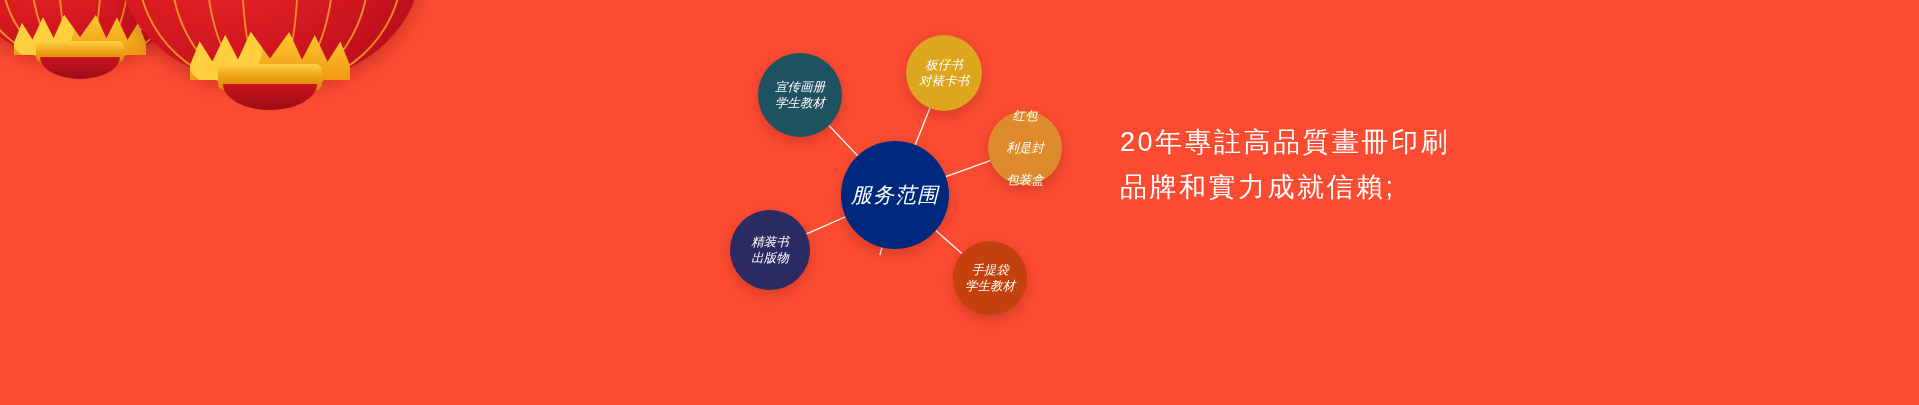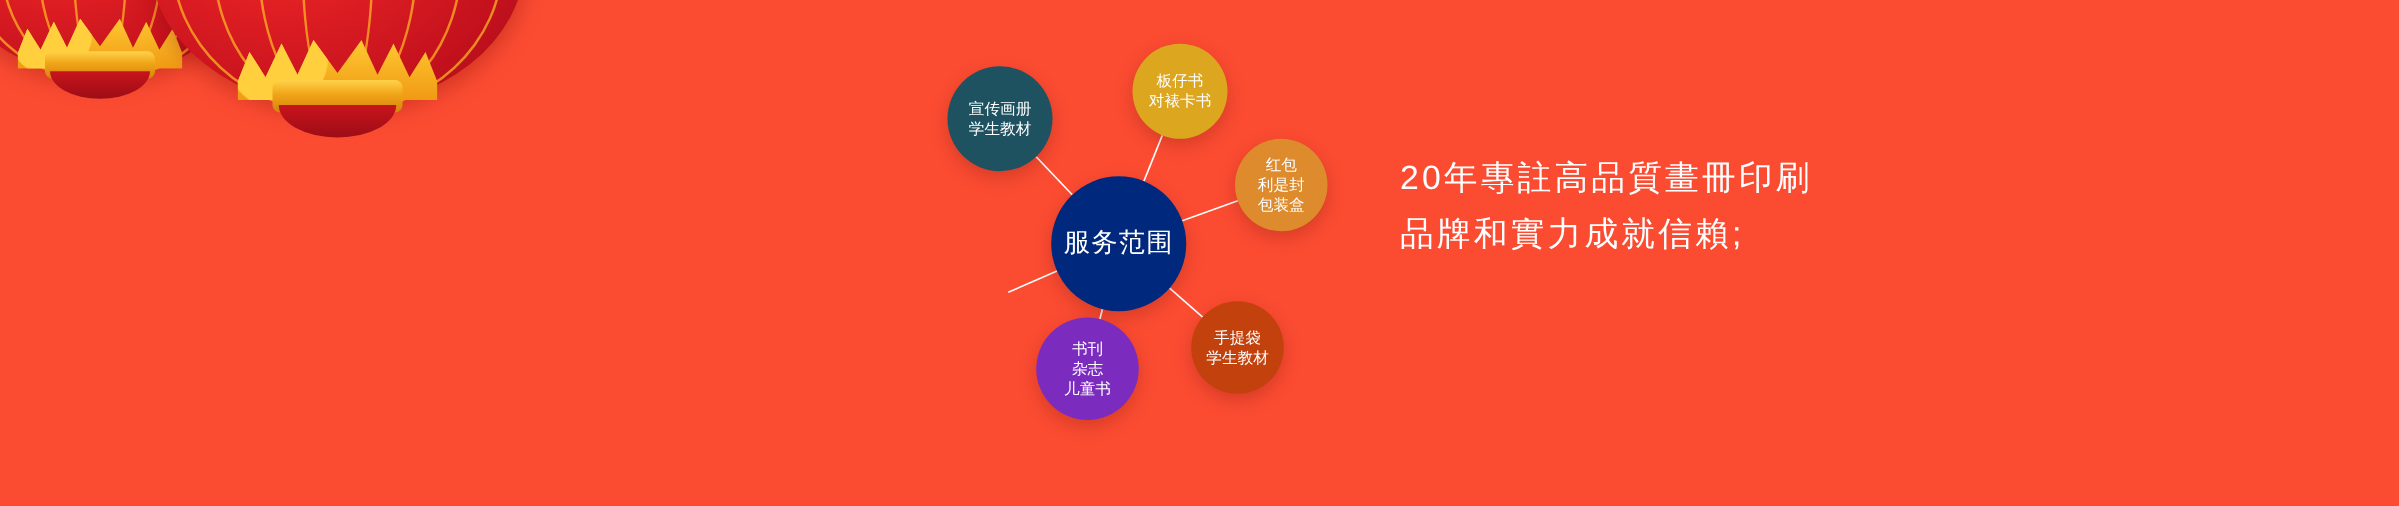--- a/index.html
+++ b/index.html
@@ -50,20 +50,21 @@
 
   
   .diagram{position:absolute;left:600px;top:0;width:560px;height:405px;}
   .links{position:absolute;left:0;top:0;width:560px;height:405px;}
   .bubble{
     position:absolute;border-radius:50%;
     display:flex;flex-direction:column;align-items:center;justify-content:center;
     color:#fff;text-align:center;line-height:1.28;
     box-shadow:0 5px 14px rgba(120,20,10,.28);
     box-sizing:border-box;
+    font-style:italic;
   }
   .bubble .ln{display:block;white-space:nowrap;}
   .bubble-center{font-size:21px;letter-spacing:1px;font-weight:400;}
   .bubble-sat{font-size:12.5px;}
 
   
   .copy{position:absolute;left:1120px;top:120px;width:640px;color:#fff;}
   .copy h1{
     margin:0 0 14px 0;font-size:42px;font-weight:700;letter-spacing:2px;
     font-family:"Liberation Sans","DejaVu Sans",sans-serif;
@@ -121,33 +122,32 @@
         <span class="ln">宣传画册</span>
         <span class="ln">学生教材</span>
       </div>
   <div class="bubble bubble-center" style="left: 241px; top: 141px; height: 108px; width: 108px; background: rgb(0, 41, 126);">
       <span class="ln">服务范围</span>
     </div>
       <div class="bubble bubble-sat" style="left: 306px; top: 35px; height: 76px; width: 76px; background: rgb(220, 166, 31);">
         <span class="ln">板仔书</span>
         <span class="ln">对裱卡书</span>
       </div>
-      <div class="bubble bubble-sat" style="left: 388px; top: 111px; height: 74px; width: 74px; background: rgb(221, 139, 44);">
+      <div class="bubble bubble-sat" style="left: 388px; top: 111px; height: 74px; width: 74px; background: rgb(221, 139, 44); gap: 16px;">
         <span class="ln">红包</span>
         <span class="ln">利是封</span>
         <span class="ln">包装盒</span>
       </div>
       <div class="bubble bubble-sat" style="left: 353px; top: 241px; height: 74px; width: 74px; background: #c2410c;">
         <span class="ln">手提袋</span>
         <span class="ln">学生教材</span>
       </div>
-      <div class="bubble bubble-sat" style="left: 229px; top: 254px; height: 82px; width: 82px; background: rgb(123, 44, 191);">
-        <span class="ln">书刊</span>
-        <span class="ln">杂志</span>
-        <span class="ln">儿童书</span>
+      <div class="bubble bubble-sat" style="left: 130px; top: 210px; height: 80px; width: 80px; background: rgb(43, 42, 98);">
+        <span class="ln">精装书</span>
+        <span class="ln">出版物</span>
       </div>
     </div>
 
   <div class="copy">
     <div class="line">20年專註高品質畫冊印刷</div>
     <div class="line">品牌和實力成就信賴;</div>
   </div>
 
 </div>
 

